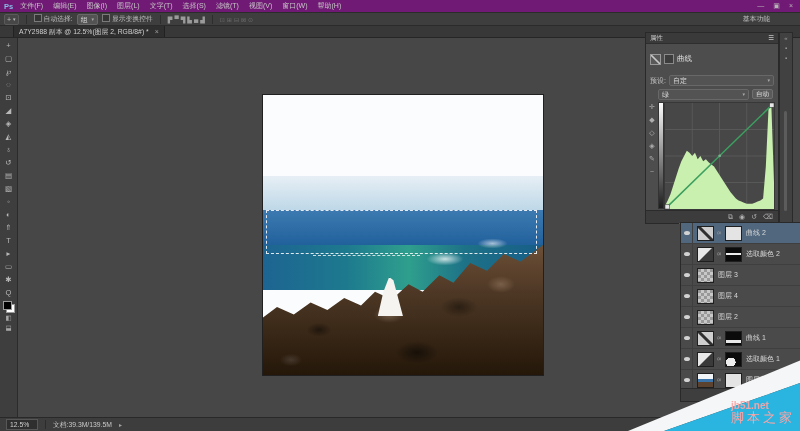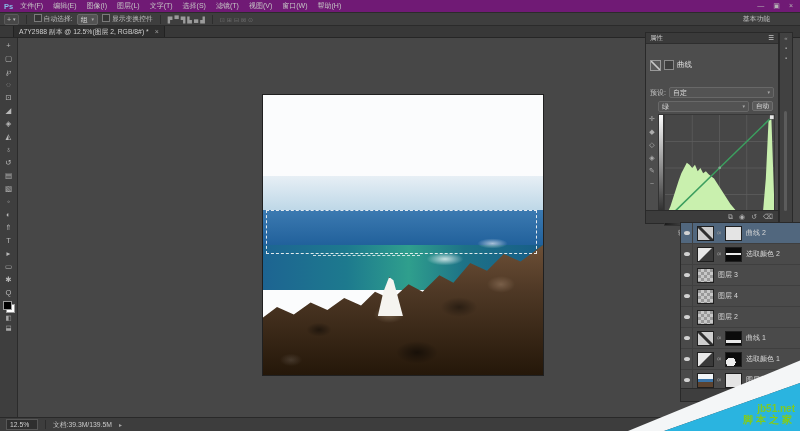--- a/index.html
+++ b/index.html
@@ -63,21 +63,21 @@
   .ph-bride{position:absolute;left:41%;top:65%;width:9%;height:14%;background:#f5f4f0;
             clip-path:polygon(45% 0,62% 8%,100% 100%,0 100%,22% 38%)}
   .ph-bride::before{content:"";position:absolute;left:42%;top:-8%;width:3px;height:4px;background:#332217;border-radius:50%}
   .ph-sel{position:absolute;left:1%;right:2%;top:41%;height:15%;border:1px dashed rgba(248,248,248,.9)}
   .ph-sel2{position:absolute;left:18%;width:38%;top:57%;height:0;border-top:1px dashed rgba(248,248,248,.8)}
   
   .props{position:absolute;left:645px;top:32px;width:132px;height:190px;background:#4d4d4d;
          border:1px solid #292929;font-size:7px;z-index:20}
   .props-head{height:10px;background:#3a3a3a;display:flex;align-items:center;justify-content:space-between;
               padding:0 4px;font-size:6.5px;color:#c4c4c4;border-bottom:1px solid #2e2e2e}
-  .props-title{height:18px;display:flex;align-items:center;gap:3px;padding:12px 4px;font-size:7.5px;color:#e0e0e0}
+  .props-title{height:30px;display:flex;align-items:center;gap:3px;padding:0 4px;font-size:7.5px;color:#e0e0e0}
   .ci{width:9px;height:9px;border:1px solid #999;flex:none;
       background:linear-gradient(45deg,transparent 42%,#c9c9c9 46% 54%,transparent 58%),#595959}
   .cbx{width:8px;height:8px;border:1px solid #8a8a8a;background:#3d3d3d;flex:none}
   .preset-row{height:13px;display:flex;align-items:center;gap:3px;padding:0 4px;color:#c4c4c4}
   .dd-wide{flex:1;justify-content:space-between}
   .curve-zone{display:flex}
   .curve-tools{width:12px;display:flex;flex-direction:column;align-items:center;gap:5px;padding-top:16px;
                color:#adadad;font-size:7px}
   .curve-main{flex:1;padding-right:5px}
   .chan-row{height:12px;display:flex;gap:3px;align-items:center;margin:1px 0 2px}
@@ -119,23 +119,23 @@
   
   .statusbar{position:absolute;left:0;right:0;bottom:0;height:13px;background:#3d3d3d;border-top:1px solid #292929;
              display:flex;align-items:center;font-size:6.8px;gap:7px;padding-left:6px;z-index:15}
   .zoombox{background:#2f2f2f;border:1px solid #575757;padding:0 3px;height:9px;line-height:9px;min-width:24px;color:#d0d0d0}
   .statdiv{width:1px;height:9px;background:#2c2c2c}
   .statarrow{font-size:6px;color:#a0a0a0}
   
   .watermark{position:absolute;right:0;bottom:0;width:172px;height:80px;z-index:60}
   .wm-white{position:absolute;inset:0;background:#f4f6f7;clip-path:polygon(0 100%,100% 12%,100% 40%,21% 100%)}
   .wm-cyan{position:absolute;inset:0;clip-path:polygon(21% 100%,100% 40%,100% 100%)}
-  .wm-text{position:absolute;right:5px;bottom:6px;text-align:right;color:#84cc16;z-index:2;line-height:1.1}
+  .wm-text{position:absolute;right:5px;bottom:6px;color:#fca5a5;z-index:2;line-height:1.1}
   .wm-site{font-size:10px;font-weight:bold;opacity:.92}
-  .wm-name{font-size:10px;font-weight:bold;letter-spacing:3px}
+  .wm-name{font-size:13px;font-weight:normal;letter-spacing:3px}
 </style>
 </head>
 <body>
 
 <div class="menubar">
   <span class="pslogo">Ps</span>
   <nav id="menu-items">
       <span class="menuitem">文件(F)</span>
       <span class="menuitem">编辑(E)</span>
       <span class="menuitem">图像(I)</span>

